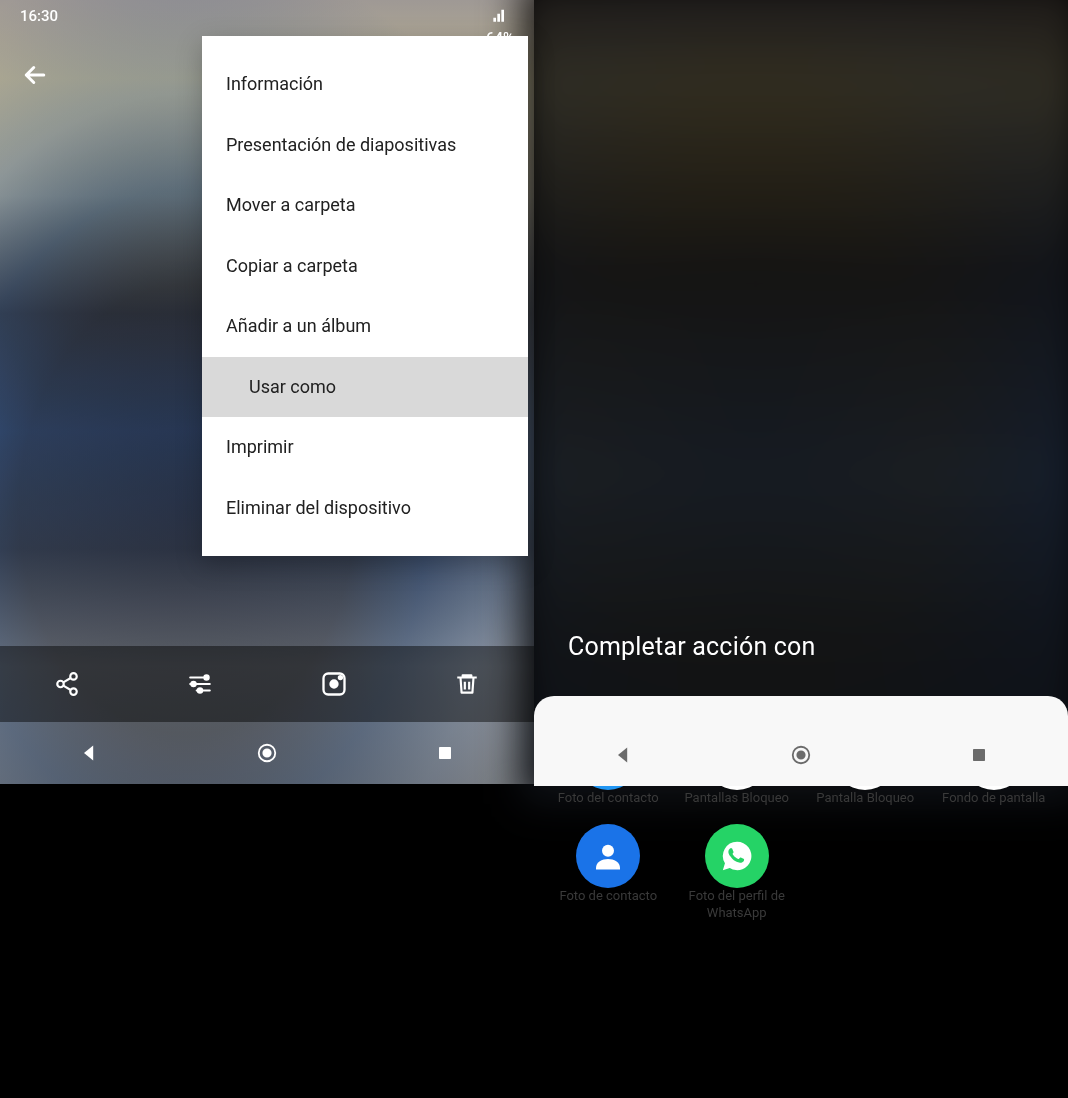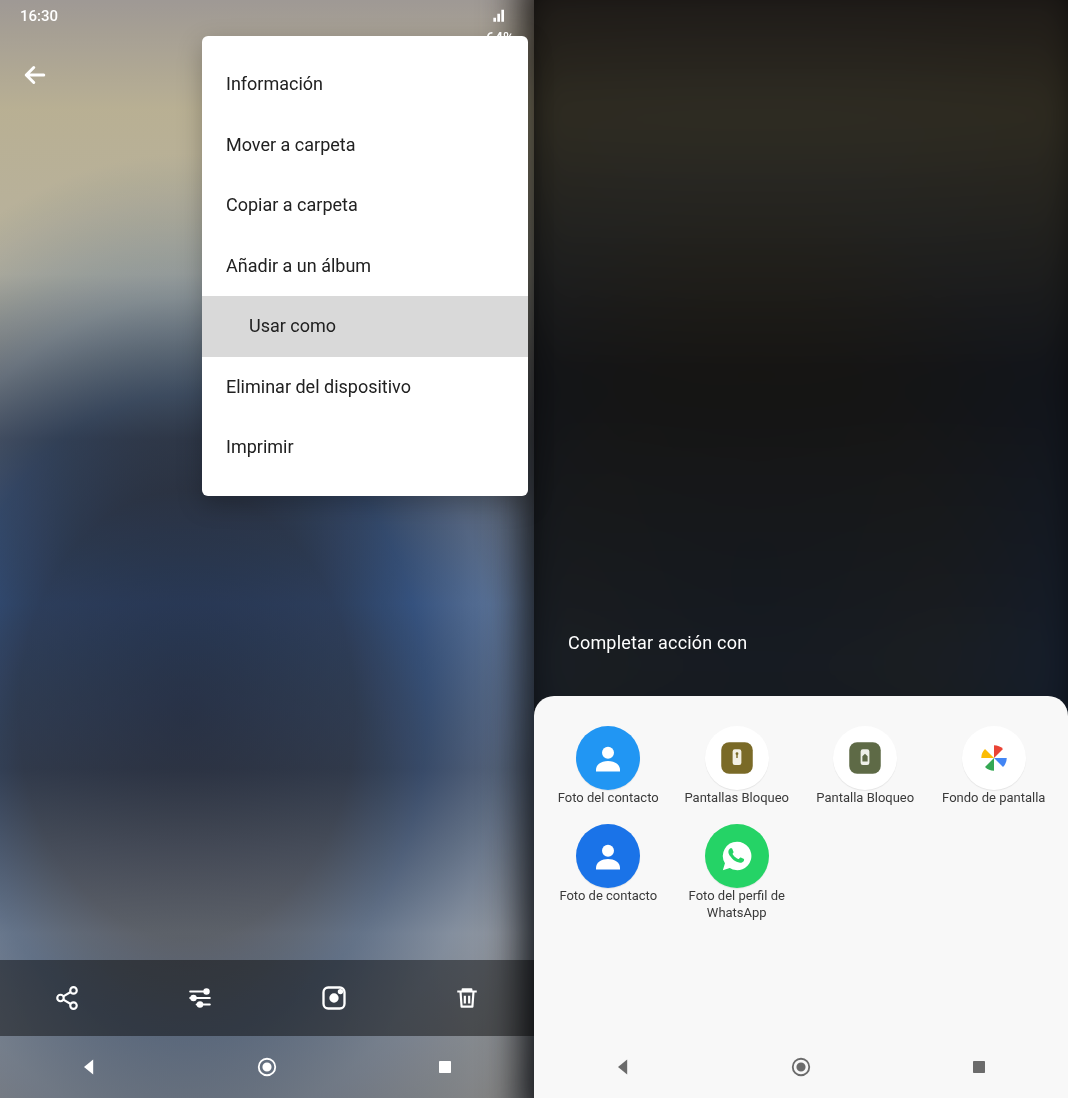--- a/index.html
+++ b/index.html
@@ -1,17 +1,17 @@
 <!DOCTYPE html>
 <html><head>
 <meta charset="utf-8">
 <style>
   html,body{margin:0;padding:0;font-family:Roboto,-apple-system,BlinkMacSystemFont,"Segoe UI",Helvetica,Arial,sans-serif;-webkit-font-smoothing:antialiased;}
   body{width:1068px;height:1098px;display:flex;overflow:hidden;background:#000;}
-  .pane{position:relative;width:534px;height:1098px;}
+  .pane{position:relative;width:534px;height:784px;}
 
   
   .photo-bg{
     position:absolute;inset:0;
     background:
       linear-gradient(to bottom,
         rgba(90,60,40,.25) 0%,
         rgba(190,160,70,.35) 10%,
         rgba(190,160,70,.25) 25%,
         rgba(40,40,45,.55) 40%,
@@ -20,21 +20,21 @@
         rgba(140,140,140,.5) 85%,
         rgba(100,100,100,.6) 100%),
       radial-gradient(ellipse 600px 800px at 35% 65%,#1f2433 0%,#2c3648 28%,#3a5b8c 40%,#7a92b5 52%,#b7b8b8 70%);
     filter:saturate(.9);
   }
   .status-bar{position:absolute;top:0;left:0;right:0;height:32px;display:flex;align-items:center;justify-content:space-between;padding:0 20px;color:#fff;font-size:15px;font-weight:500;z-index:5;}
   .status-right{display:flex;align-items:center;gap:6px;flex-direction:column;}
   .status-right svg{display:block;}
   .back-btn{position:absolute;top:60px;left:20px;color:#fff;z-index:3;cursor:pointer;}
 
-  .context-menu{position:absolute;top:36px;left:202px;width:326px;background:#fff;border-radius:6px;box-shadow:0 8px 24px rgba(0,0,0,.25);padding:18px 0;z-index:4;}
+  .context-menu{position:absolute;top:36px;left:202px;width:326px;background:#fff;border-radius:0;box-shadow:0 8px 24px rgba(0,0,0,.25);padding:18px 0;z-index:4;}
   .menu-item{padding:19px 24px;font-size:18px;color:#212121;cursor:pointer;line-height:1.25;}
   .menu-item.hl{background:#d9d9d9;padding-left:47px;}
 
   .bottom-actions{position:absolute;left:0;right:0;bottom:62px;height:76px;display:flex;align-items:center;justify-content:space-around;background:rgba(0,0,0,.45);color:#fff;z-index:3;}
   .bottom-actions .act{cursor:pointer;display:flex;align-items:center;justify-content:center;width:48px;height:48px;}
 
   .navbar{position:absolute;left:0;right:0;bottom:0;height:62px;display:flex;align-items:center;justify-content:space-around;color:#fff;z-index:3;}
   .navbar.light .nav-ic{color:#6b6b6b;}
   .nav-ic{display:flex;align-items:center;justify-content:center;width:40px;height:40px;cursor:pointer;}
 
@@ -46,21 +46,21 @@
         rgba(60,40,25,.6) 0%,
         rgba(150,120,50,.45) 12%,
         rgba(30,30,35,.7) 35%,
         rgba(35,55,90,.55) 60%,
         rgba(25,30,40,.7) 80%,
         rgba(20,22,28,.8) 100%),
       radial-gradient(ellipse 700px 900px at 42% 55%,#2b2a22 0%,#3b3520 25%,#23344e 45%,#1f2a3a 70%);
     transform:scale(1.05);
   }
 
-  .sheet-title{position:absolute;left:34px;right:30px;top:632px;color:#fff;font-size:18px;font-weight:400;letter-spacing:.2px;z-index:3;}
+  .sheet-title{position:absolute;left:34px;right:30px;top:632px;color:#fff;font-size:25px;font-weight:400;letter-spacing:.2px;z-index:3;}
   .sheet{position:absolute;left:0;right:0;bottom:0;top:696px;background:#f8f8f8;border-radius:20px 20px 0 0;z-index:4;padding:24px 10px 66px 10px;box-sizing:border-box;}
   .grid{display:grid;grid-template-columns:repeat(4,1fr);gap:6px 0;}
   .app{display:flex;flex-direction:column;align-items:center;gap:0;cursor:pointer;padding:6px 2px;}
   .app-ic{width:64px;height:64px;border-radius:50%;display:flex;align-items:center;justify-content:center;box-shadow:0 1px 1px rgba(0,0,0,.08);background:#fff;}
   .app-label{font-size:13px;color:#3a3a3a;text-align:center;line-height:1.25;max-width:110px;}
   .right .navbar{background:#f8f8f8;}
 </style>
 </head>
 <body>
 
@@ -97,26 +97,27 @@
   </div>
 
   <div class="back-btn">
     <svg width="30" height="30" viewBox="0 0 24 24" fill="none" stroke="#fff" stroke-width="2.4" stroke-linecap="round" stroke-linejoin="round">
         <path d="M19 12H5M11 18l-6-6 6-6"></path>
       </svg>
   </div>
 
   <div class="context-menu">
     <div class="menu-item">Información</div>
+    <div class="menu-item">Presentación de diapositivas</div>
     <div class="menu-item">Mover a carpeta</div>
     <div class="menu-item">Copiar a carpeta</div>
     <div class="menu-item">Añadir a un álbum</div>
     <div class="menu-item hl">Usar como</div>
+    <div class="menu-item">Imprimir</div>
     <div class="menu-item">Eliminar del dispositivo</div>
-    <div class="menu-item">Imprimir</div>
   </div>
 
   <div class="bottom-actions">
     <div class="act">
       <svg width="26" height="26" viewBox="0 0 24 24" fill="none" stroke="#fff" stroke-width="2" stroke-linejoin="round">
           <circle cx="18" cy="5" r="3"></circle>
           <circle cx="6" cy="12" r="3"></circle>
           <circle cx="18" cy="19" r="3"></circle>
           <path d="m8.6 10.5 6.8-4M8.6 13.5l6.8 4"></path>
         </svg>

